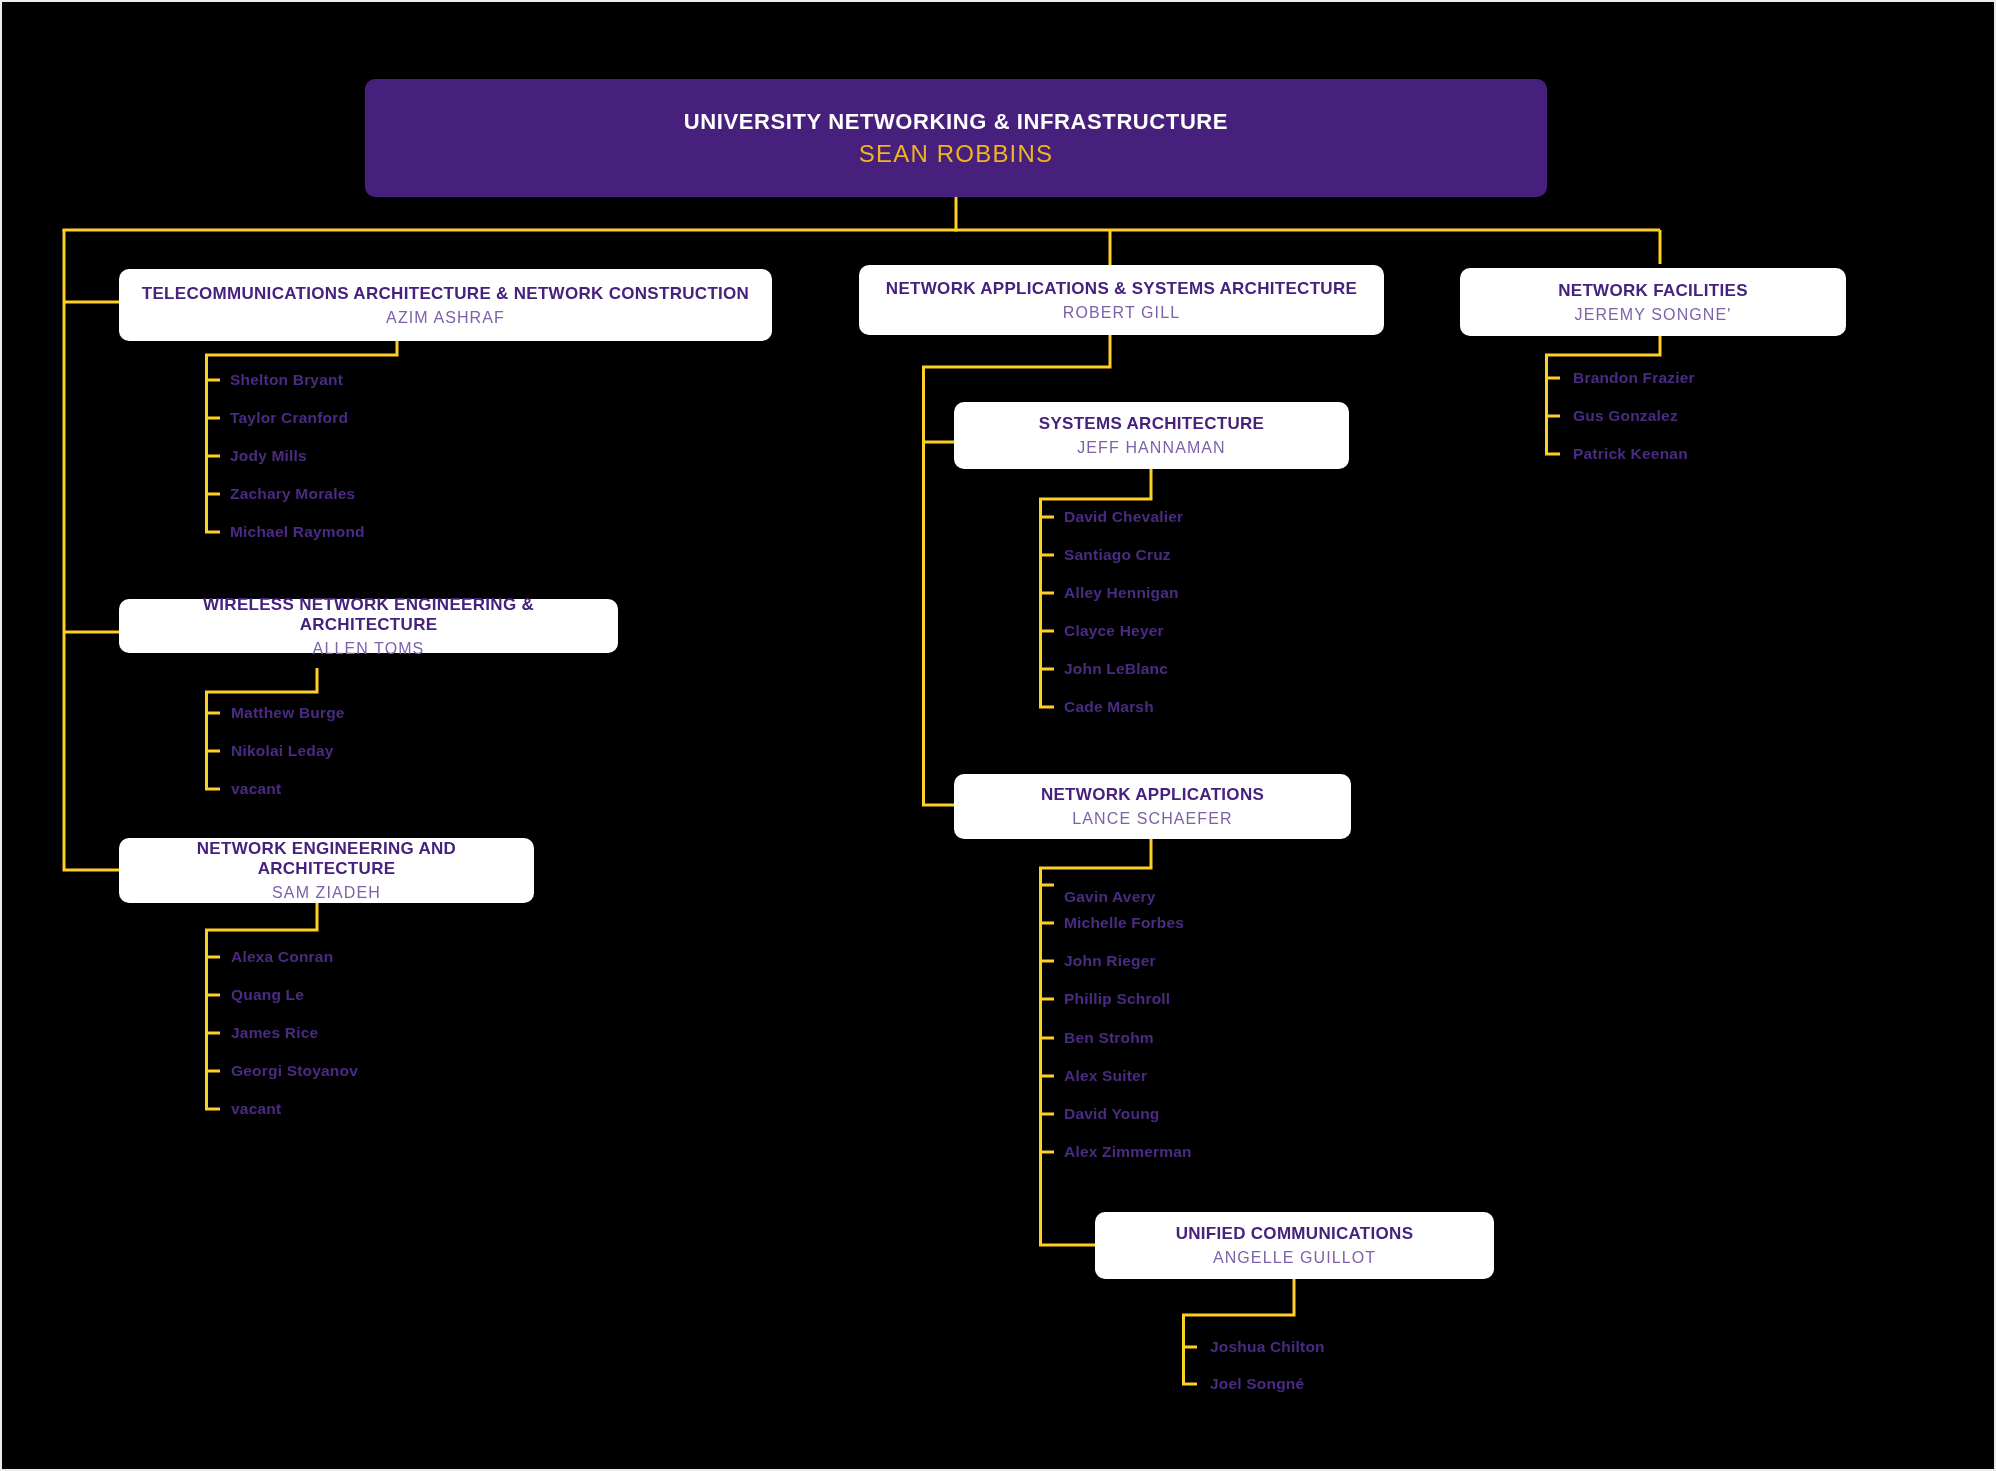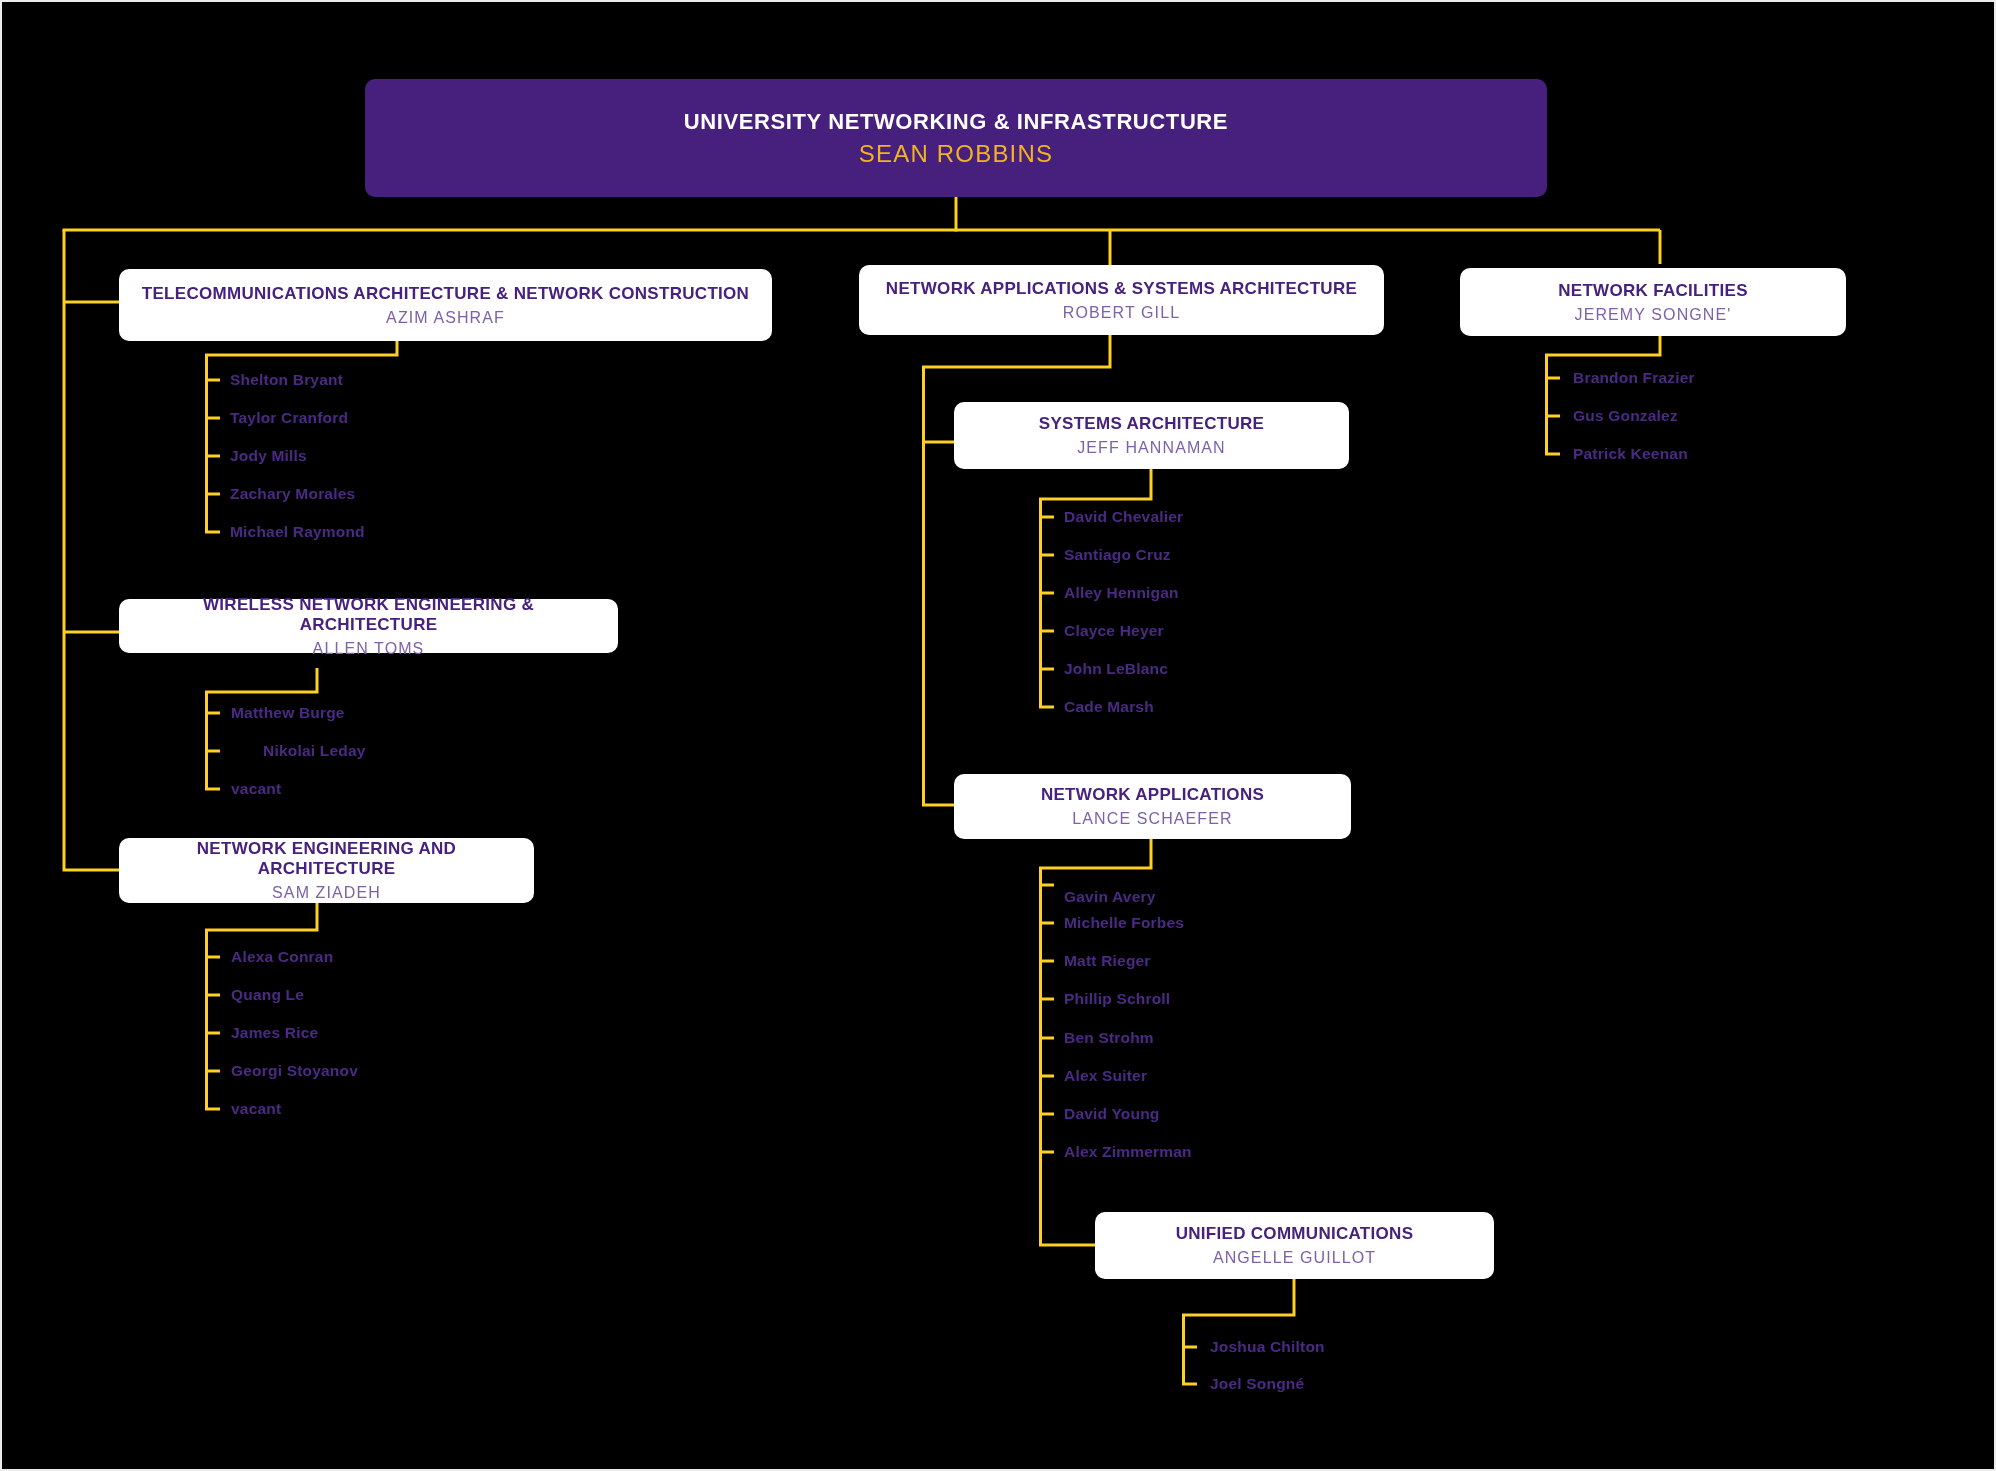--- a/index.html
+++ b/index.html
@@ -118,21 +118,21 @@
   <span class="emp" style="left:228px;top:416px;">Taylor Cranford</span>
   <span class="emp" style="left:228px;top:454px;">Jody Mills</span>
   <span class="emp" style="left:228px;top:492px;">Zachary Morales</span>
   <span class="emp" style="left:228px;top:530px;">Michael Raymond</span>
 
   <div class="box dept-box" style="left:117px;top:597px;width:499px;height:54px;">
     <div class="title">WIRELESS NETWORK ENGINEERING &amp; ARCHITECTURE</div>
     <div class="manager">ALLEN TOMS</div>
   </div>
   <span class="emp" style="left:229px;top:711px;">Matthew Burge</span>
-  <span class="emp" style="left:229px;top:749px;margin-left:32px;">Nikolai Leday</span>
+  <span class="emp" style="left:229px;top:749px;">Nikolai Leday</span>
   <span class="emp" style="left:229px;top:787px;">vacant</span>
 
   <div class="box dept-box" style="left:117px;top:836px;width:415px;height:65px;">
     <div class="title">NETWORK ENGINEERING AND ARCHITECTURE</div>
     <div class="manager">SAM ZIADEH</div>
   </div>
   <span class="emp" style="left:229px;top:955px;">Alexa Conran</span>
   <span class="emp" style="left:229px;top:993px;">Quang Le</span>
   <span class="emp" style="left:229px;top:1031px;">James Rice</span>
   <span class="emp" style="left:229px;top:1069px;">Georgi Stoyanov</span>
@@ -153,21 +153,21 @@
   <span class="emp" style="left:1062px;top:629px;">Clayce Heyer</span>
   <span class="emp" style="left:1062px;top:667px;">John LeBlanc</span>
   <span class="emp" style="left:1062px;top:705px;">Cade Marsh</span>
 
   <div class="box dept-box" style="left:952px;top:772px;width:397px;height:65px;">
     <div class="title">NETWORK APPLICATIONS</div>
     <div class="manager">LANCE SCHAEFER</div>
   </div>
   <span class="emp" style="left:1062px;top:883px;margin-top:12px;">Gavin Avery</span>
   <span class="emp" style="left:1062px;top:921px;">Michelle Forbes</span>
-  <span class="emp" style="left:1062px;top:959px;">Matt Rieger</span>
+  <span class="emp" style="left:1062px;top:959px;">John Rieger</span>
   <span class="emp" style="left:1062px;top:997px;">Phillip Schroll</span>
   <span class="emp" style="left:1062px;top:1036px;">Ben Strohm</span>
   <span class="emp" style="left:1062px;top:1074px;">Alex Suiter</span>
   <span class="emp" style="left:1062px;top:1112px;">David Young</span>
   <span class="emp" style="left:1062px;top:1150px;">Alex Zimmerman</span>
 
   <div class="box dept-box" style="left:1093px;top:1210px;width:399px;height:67px;">
     <div class="title">UNIFIED COMMUNICATIONS</div>
     <div class="manager">ANGELLE GUILLOT</div>
   </div>

